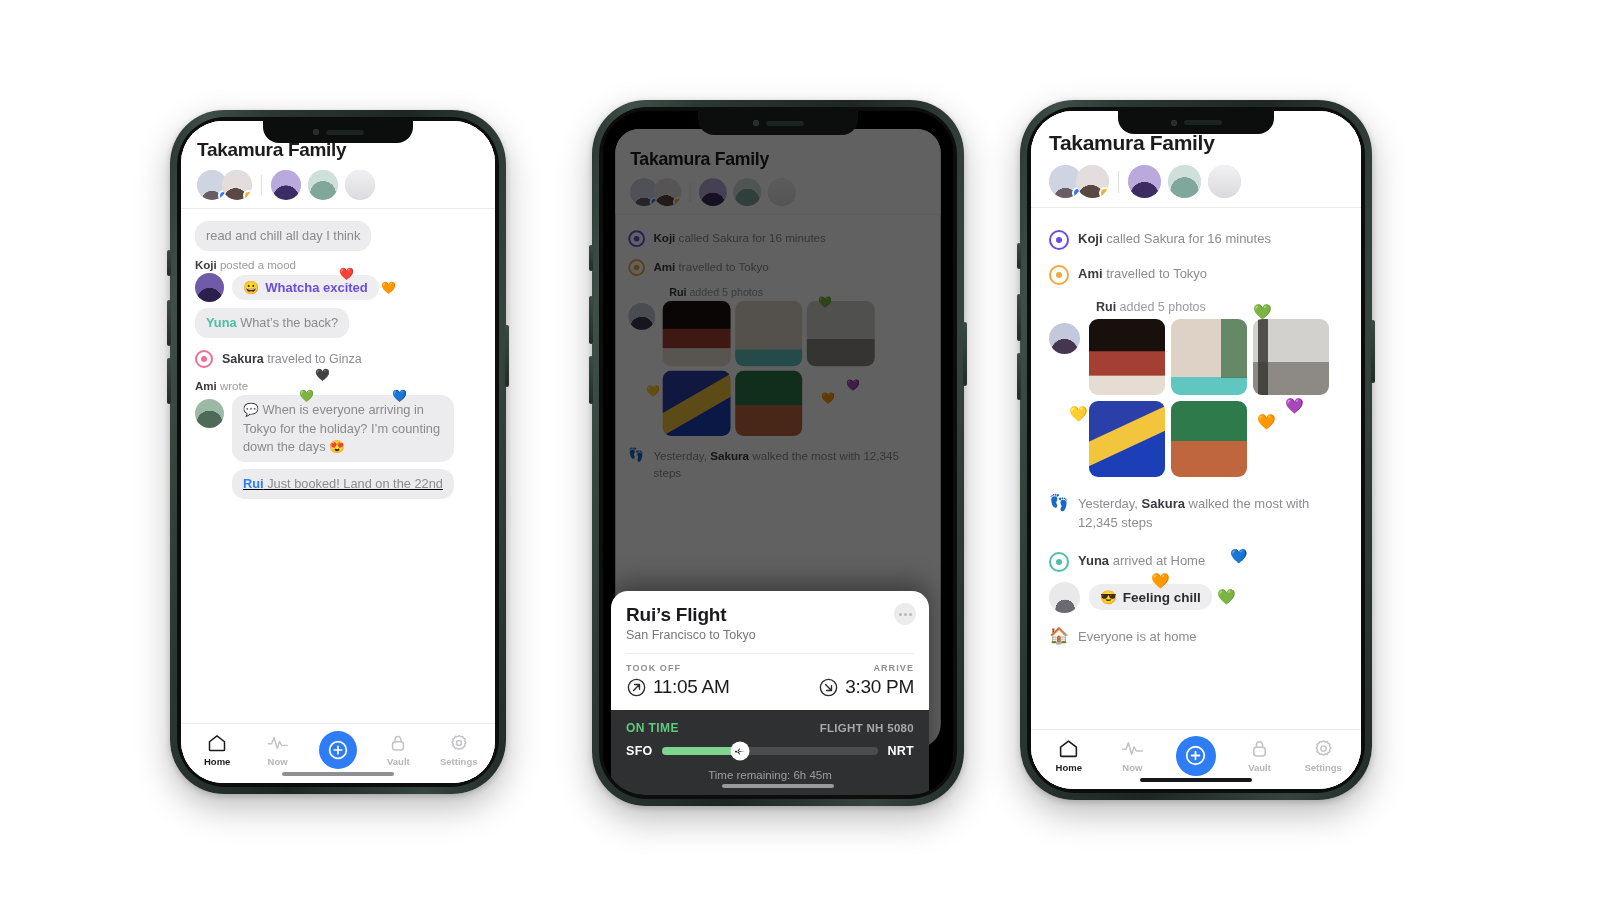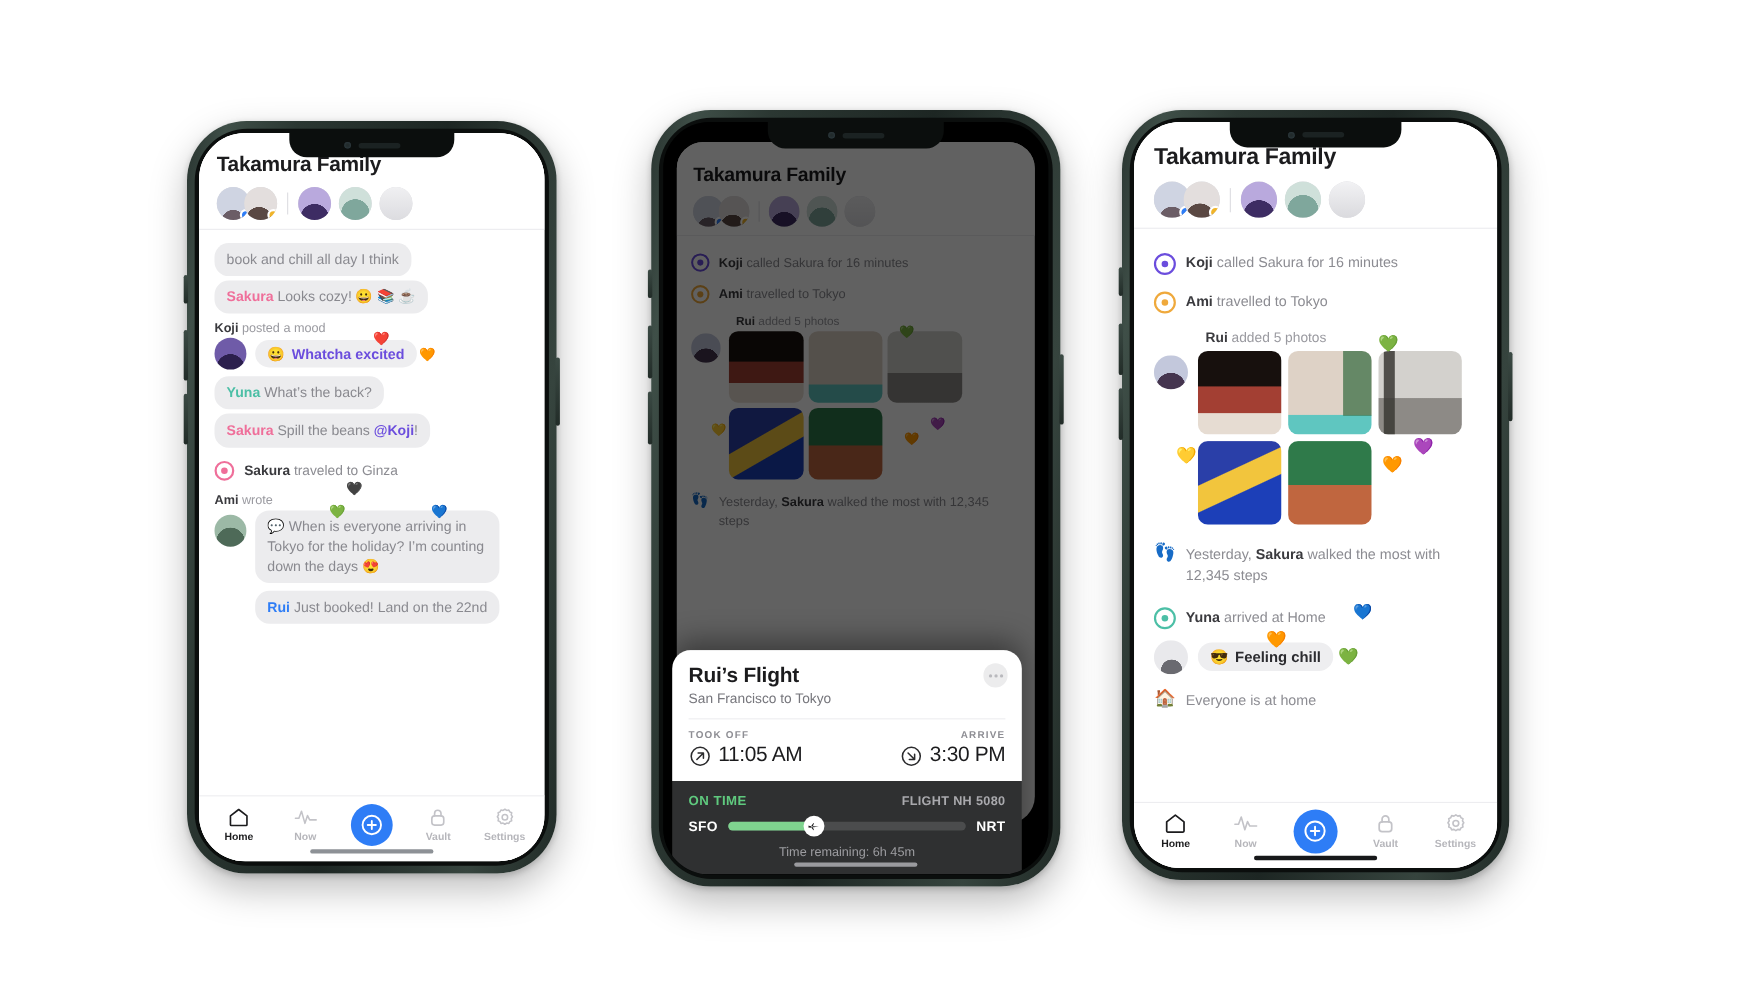--- a/index.html
+++ b/index.html
@@ -162,45 +162,39 @@
             </div>
             <div class="av">
               <div class="ph" style="background:linear-gradient(180deg,#f0f0f2,#dcdce0);"></div>
             </div>
           </div>
         </div>
         <div class="hdr-divider"></div>
 
         <div class="feed">
           <div class="bub-line">
-            <div class="bubble"><span>book and chill all day I think</span></div>
-          </div>
-          <div class="bub-line">
-            <div class="bubble"><span class="nm" style="color:#ef6f9a">Sakura</span><span> Looks cozy! 😀 📚 ☕</span></div>
+            <div class="bubble"><span>read and chill all day I think</span></div>
           </div>
 
           <div class="lbl">
             <b>Koji</b><span> posted a mood</span>
           </div>
           <div class="mood-line" style="position:relative;">
             <div class="mood-av" style="background:radial-gradient(circle at 50% 95%,#2b1f4d 0 40%,#6f5ba8 41% 100%);"></div>
             <div class="mood-pill">
               <span>😀</span>
               <span style="color:#6b4ddd;">Whatcha excited</span>
             </div>
             <span class="tiny-heart" style="left:158px; top:-5px;">❤️</span>
             <span class="tiny-heart" style="left:200px; top:9px;">🧡</span>
           </div>
 
           <div class="bub-line">
             <div class="bubble"><span class="nm" style="color:#4cbfa6">Yuna</span><span> What’s the back?</span></div>
           </div>
-          <div class="bub-line">
-            <div class="bubble"><span class="nm" style="color:#ef6f9a">Sakura</span><span> Spill the beans </span><span class="mention">@Koji</span><span>!</span></div>
-          </div>
 
           <div class="row" style="padding-top:9px;">
             <div class="status-dot" style="color:#ef6f9a;">
                 <i></i>
               </div>
             <div class="row-text"><b>Sakura</b><span> traveled to Ginza</span></div>
           </div>
 
           <div class="lbl" style="position:relative;">
             <b>Ami</b><span> wrote</span>
@@ -209,21 +203,21 @@
           <div class="msg-with-av" style="position:relative;">
             <div class="msg-av" style="background:radial-gradient(circle at 50% 85%,#4e6a58 0 45%,#9cb9a6 46% 100%);"></div>
             <div class="bubble" style="max-width:222px;">
               <span>💬</span>
               <span>When is everyone arriving in Tokyo for the holiday? I’m counting down the days 😍</span>
             </div>
             <span class="tiny-heart" style="left:118px; top:-4px;">💚</span>
             <span class="tiny-heart" style="left:211px; top:-4px;">💙</span>
           </div>
 
-          <div class="bub-line" style="padding-top:5px;">
+          <div class="bub-line" style="padding-top:5px;text-decoration:underline;">
             <div class="bubble" style="margin-left:37px;"><span class="nm" style="color:#2e7df6">Rui</span><span> Just booked! Land on the 22nd</span></div>
           </div>
         </div>
 
         <div class="tabbar">
           <div class="tab active">
             <svg width="20" height="20" viewBox="0 0 24 24" fill="none" stroke="#1c1c1e" stroke-width="1.8" stroke-linecap="round" stroke-linejoin="round">
                 <path d="M3 10.5 12 3.5l9 7V20a1 1 0 0 1-1 1H4a1 1 0 0 1-1-1z"></path>
               </svg>
             <span>Home</span>

